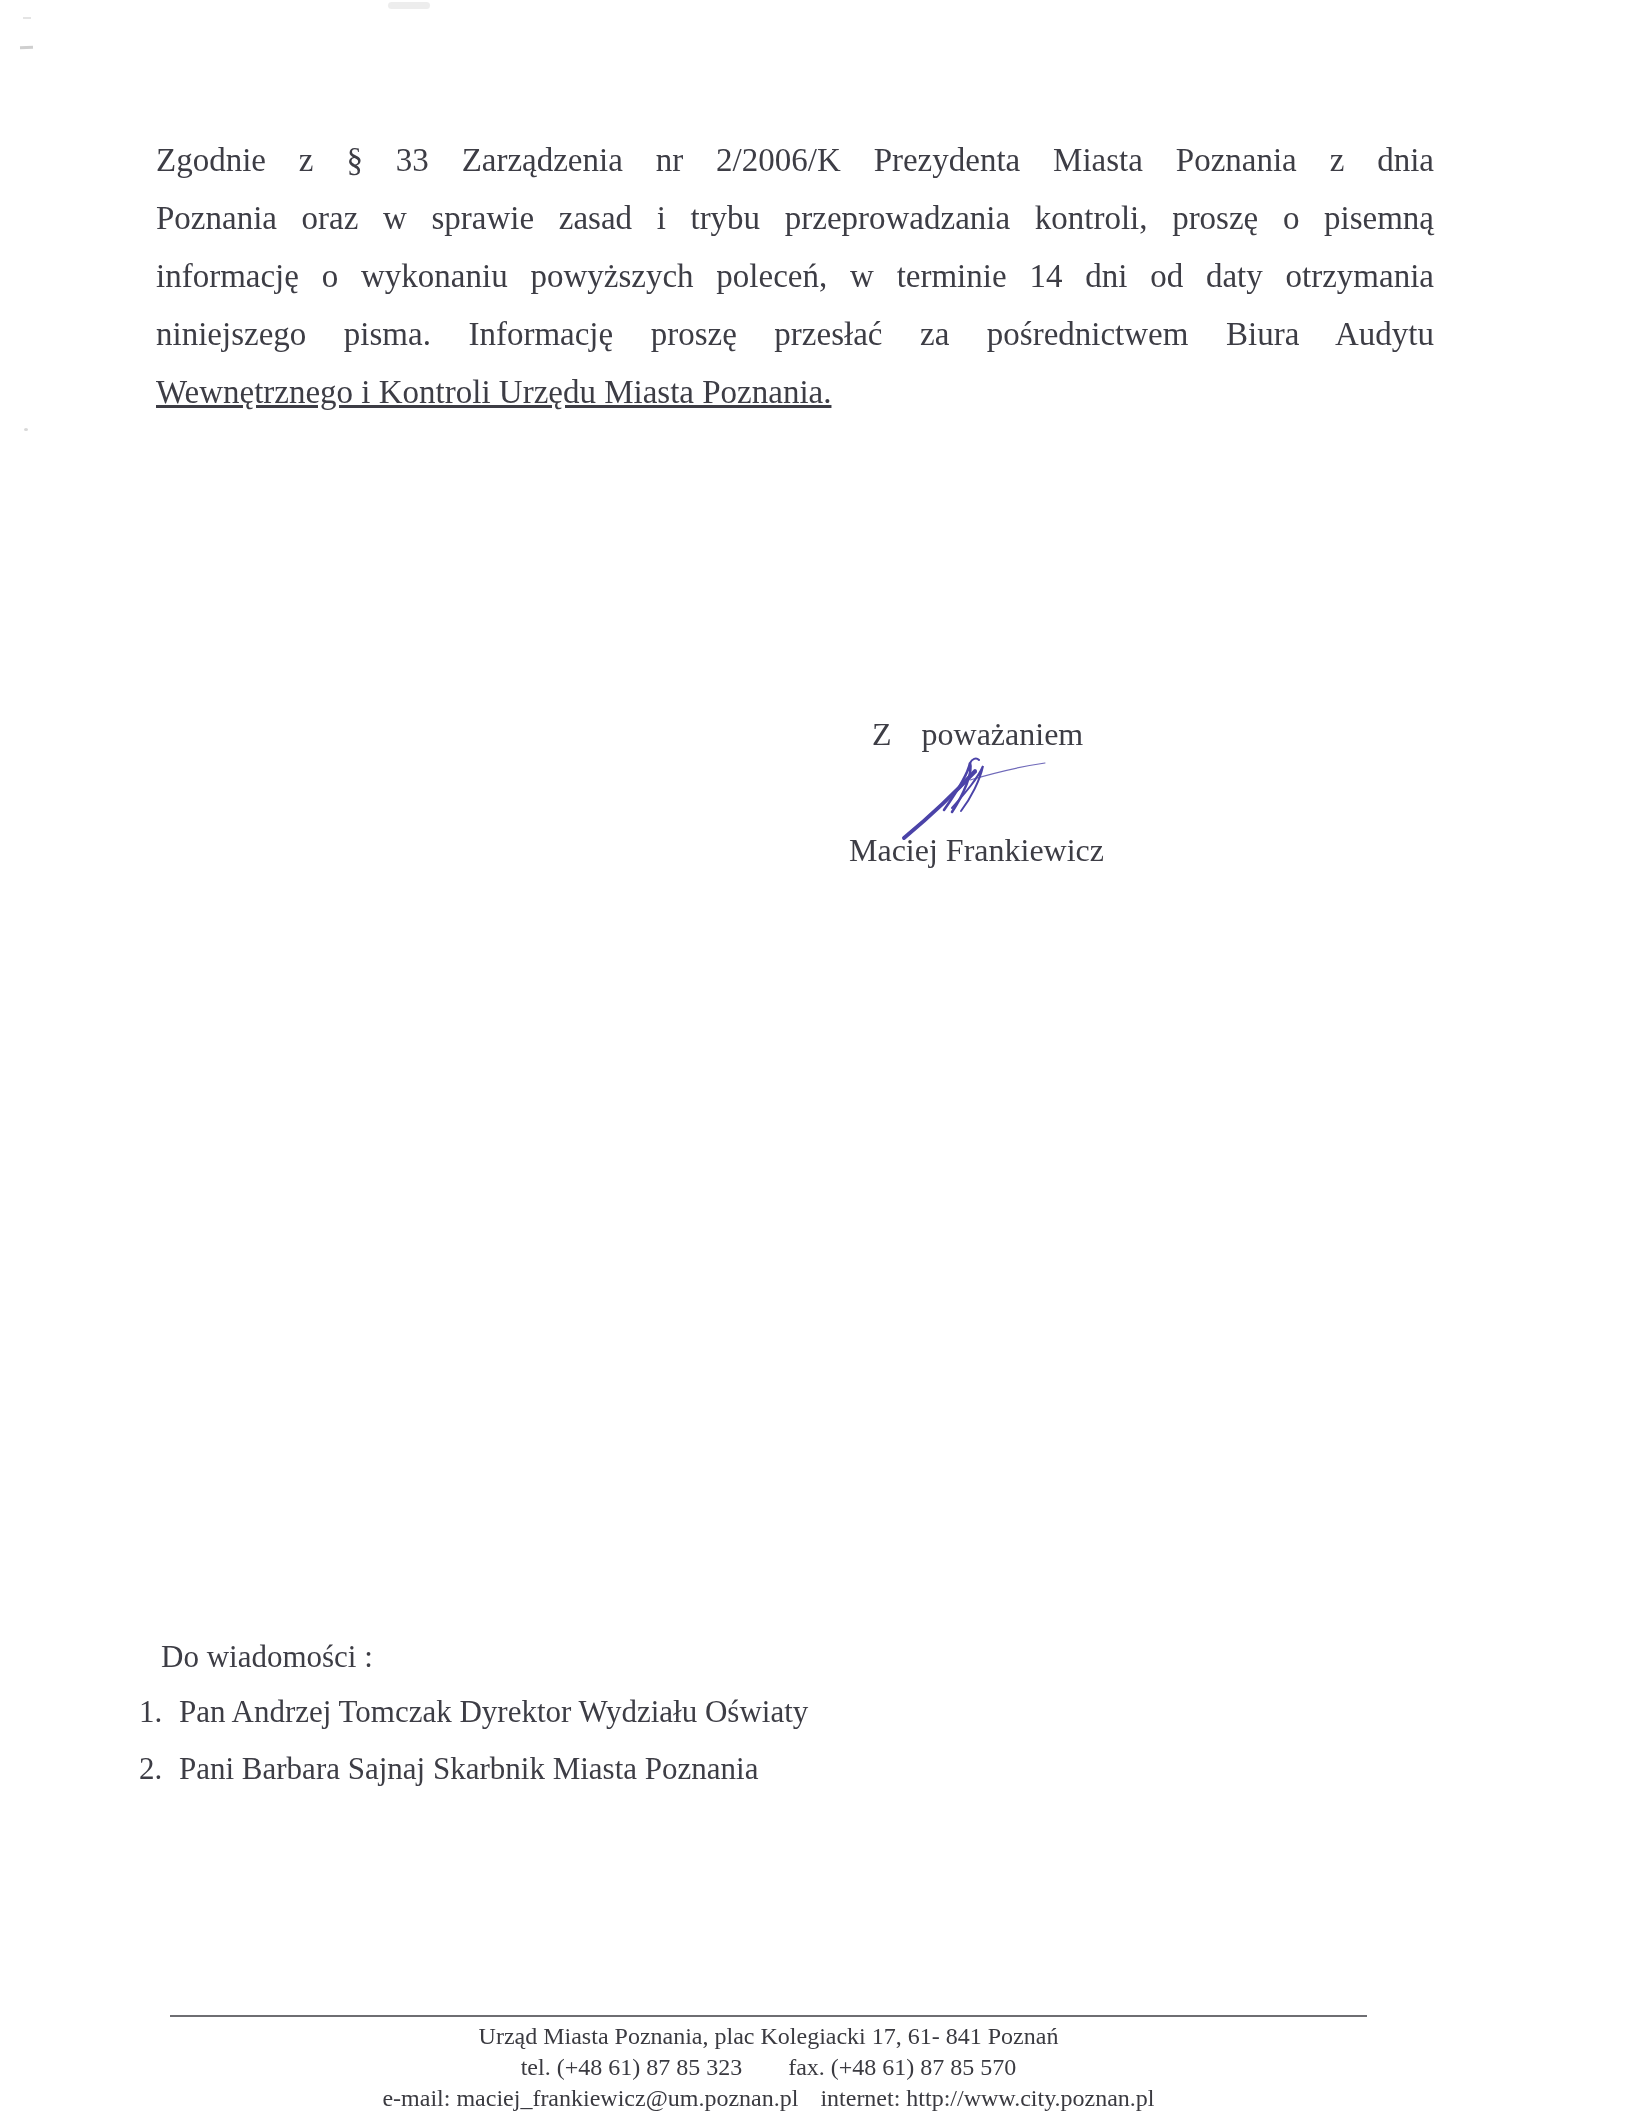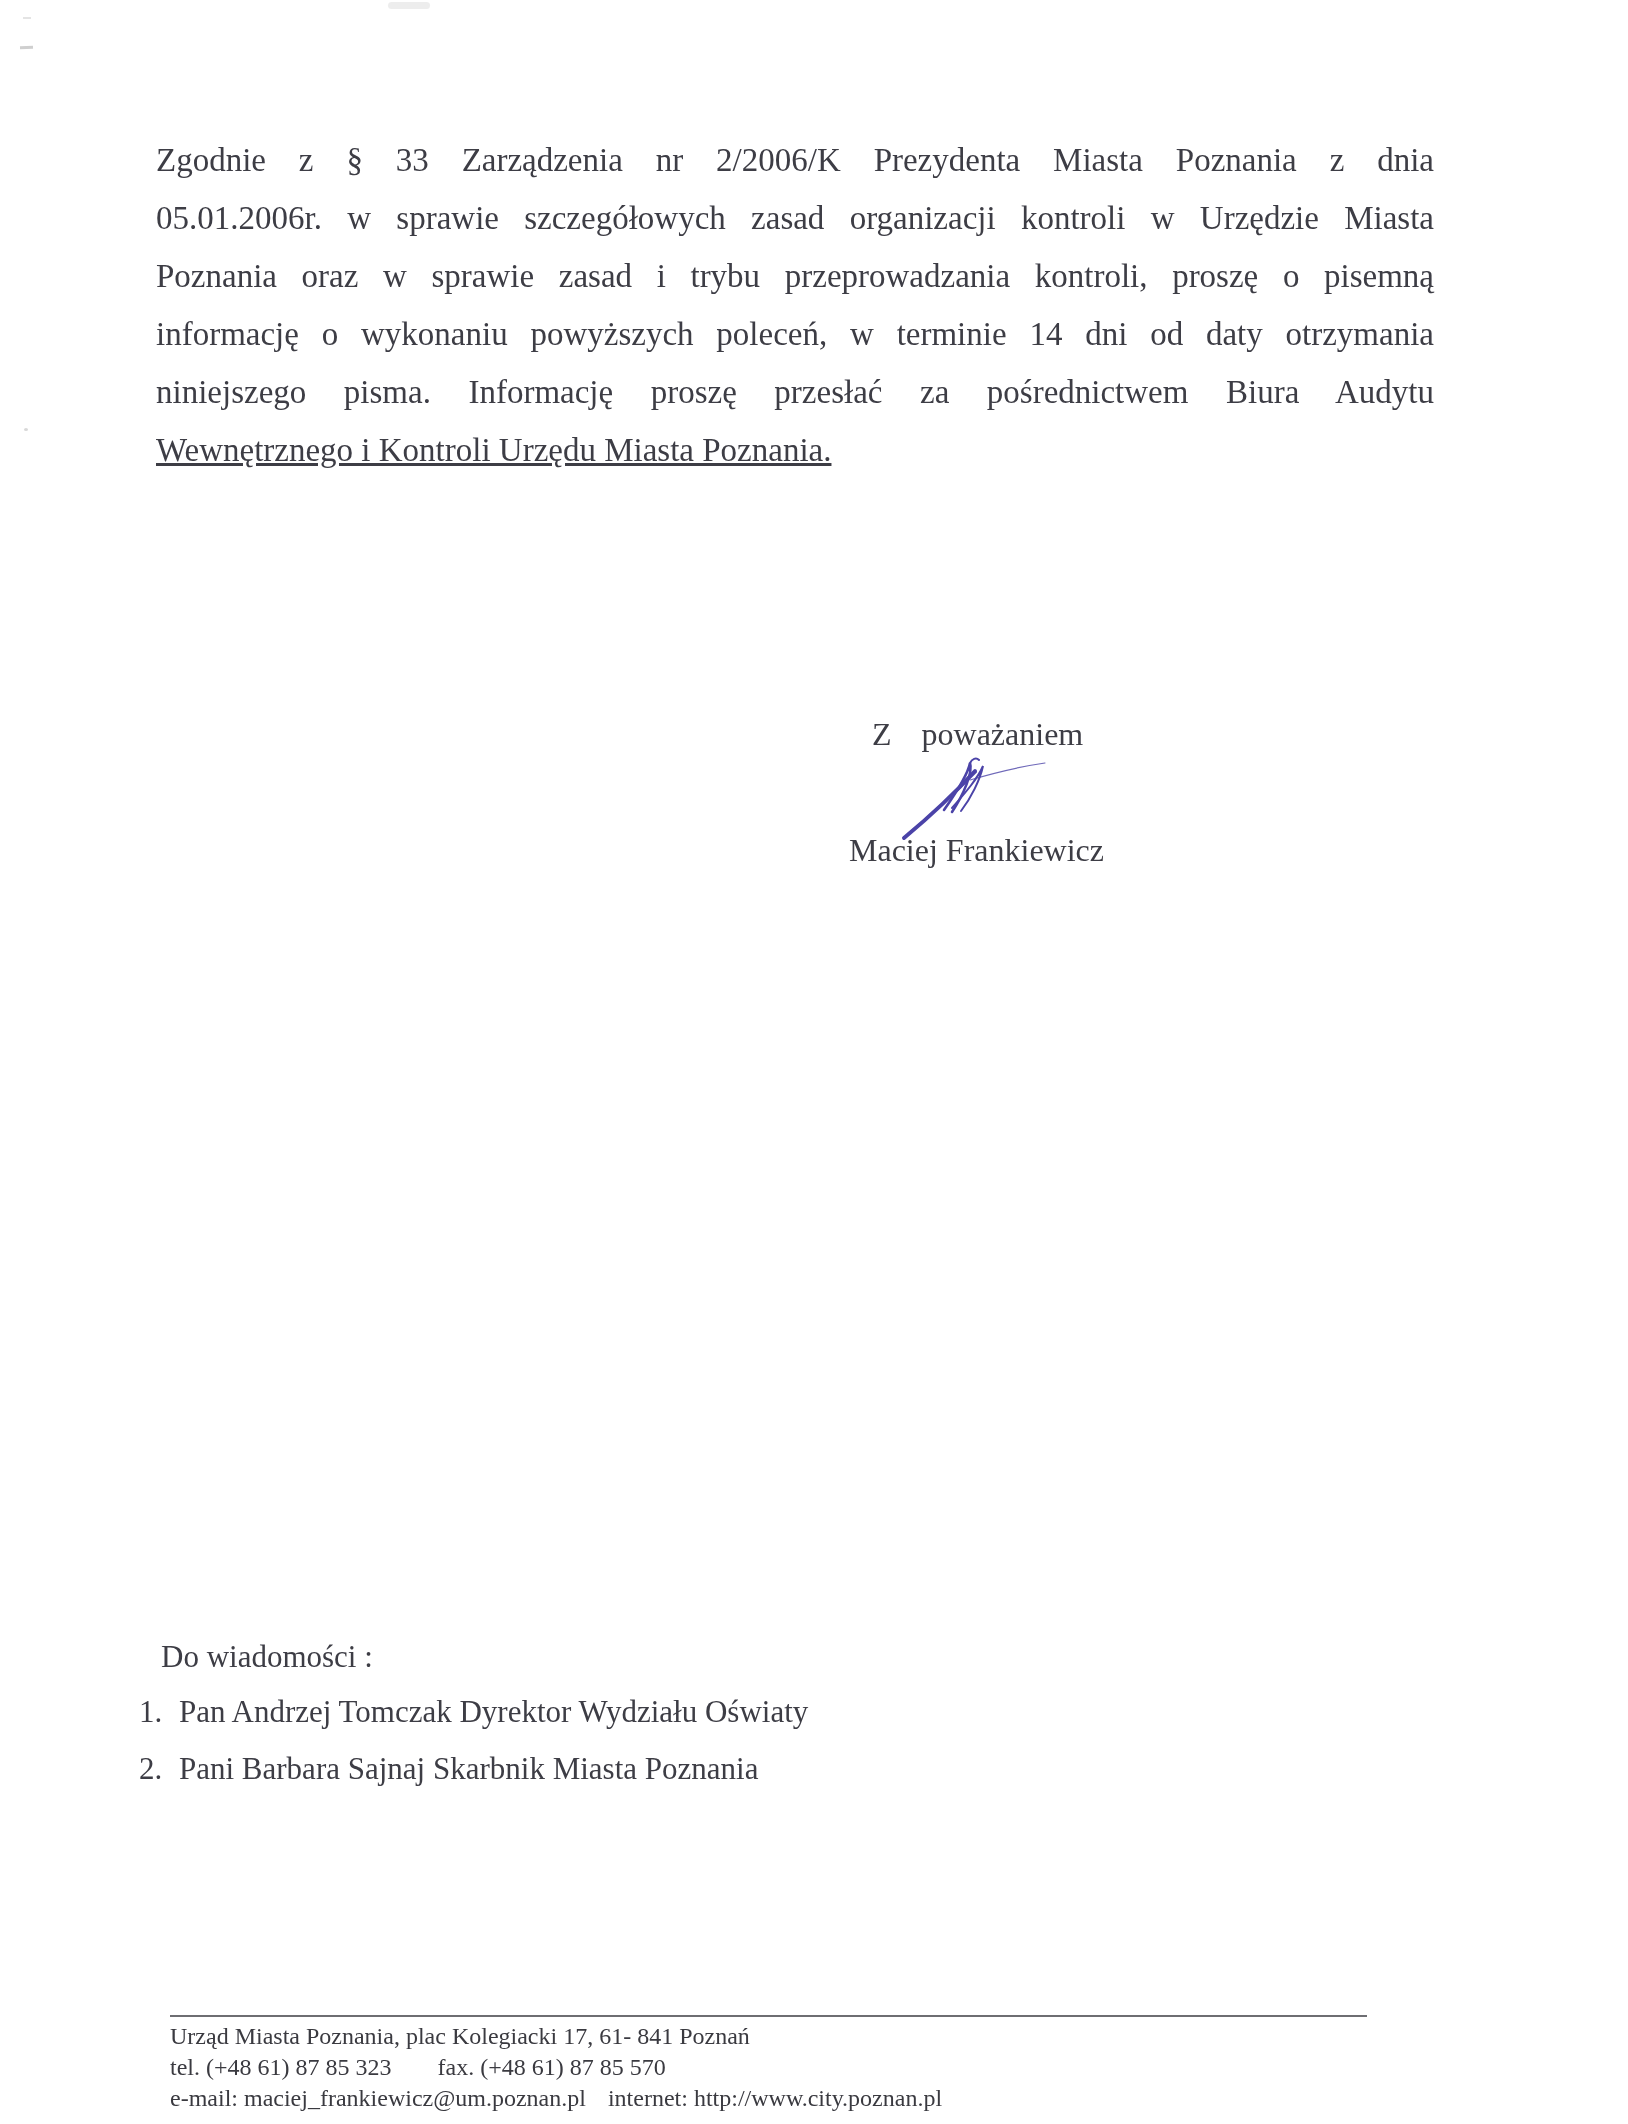--- a/index.html
+++ b/index.html
@@ -49,21 +49,21 @@
   .cc-item-1 { top: 1696px; }
   .cc-item-2 { top: 1753px; }
 
   
   .footer-rule {
     position: absolute; left: 170px; top: 2015px;
     width: 1197px; height: 2px; background: #6e6e72;
   }
   .footer {
     position: absolute; left: 170px; top: 2021px; width: 1197px;
-    text-align: left; font-size: 24px; line-height: 31px; color: #3a3a40;
+    text-align: center; font-size: 24px; line-height: 31px; color: #3a3a40;
   }
   .footer .gap-wide { display: inline-block; width: 46px; }
   .footer .gap-narrow { display: inline-block; width: 22px; }
 
   
   .artifact { position: absolute; pointer-events: none; }
   .artifact-dash { left: 20px; top: 46px; width: 13px; height: 3px; background: #cfcfcf; transform: rotate(-2deg); }
   .artifact-dash2 { left: 23px; top: 17px; width: 8px; height: 2px; background: #e4e4e4; }
   .artifact-smudge { left: 388px; top: 2px; width: 42px; height: 7px; background: #dedede; border-radius: 4px; opacity: .55; }
   .artifact-speck { left: 24px; top: 428px; width: 4px; height: 3px; background: #d8d8d8; border-radius: 50%; }
@@ -73,21 +73,20 @@
 
 <div class="page">
 
   <div class="artifact artifact-dash"></div>
   <div class="artifact artifact-dash2"></div>
   <div class="artifact artifact-smudge"></div>
   <div class="artifact artifact-speck"></div>
 
   <div class="body-text">
     <div class="body-line">Zgodnie z § 33 Zarządzenia nr 2/2006/K Prezydenta Miasta Poznania z dnia</div>
-    <div class="body-line">05.01.2006r. w sprawie szczegółowych zasad organizacji kontroli w Urzędzie Miasta</div>
     <div class="body-line">Poznania oraz w sprawie zasad i trybu przeprowadzania kontroli, proszę o pisemną</div>
     <div class="body-line">informację o wykonaniu powyższych poleceń, w terminie 14 dni od daty otrzymania</div>
     <div class="body-line">niniejszego pisma. Informację proszę przesłać za pośrednictwem Biura Audytu</div>
     <div class="body-line last">Wewnętrznego i Kontroli Urzędu Miasta Poznania.</div>
   </div>
 
   <div class="salutation">Z poważaniem</div>
 
   <svg class="signature-svg" width="180" height="92" viewBox="0 0 180 92" fill="none">
     <g stroke-linecap="round" fill="none" stroke="#4b43a8">

